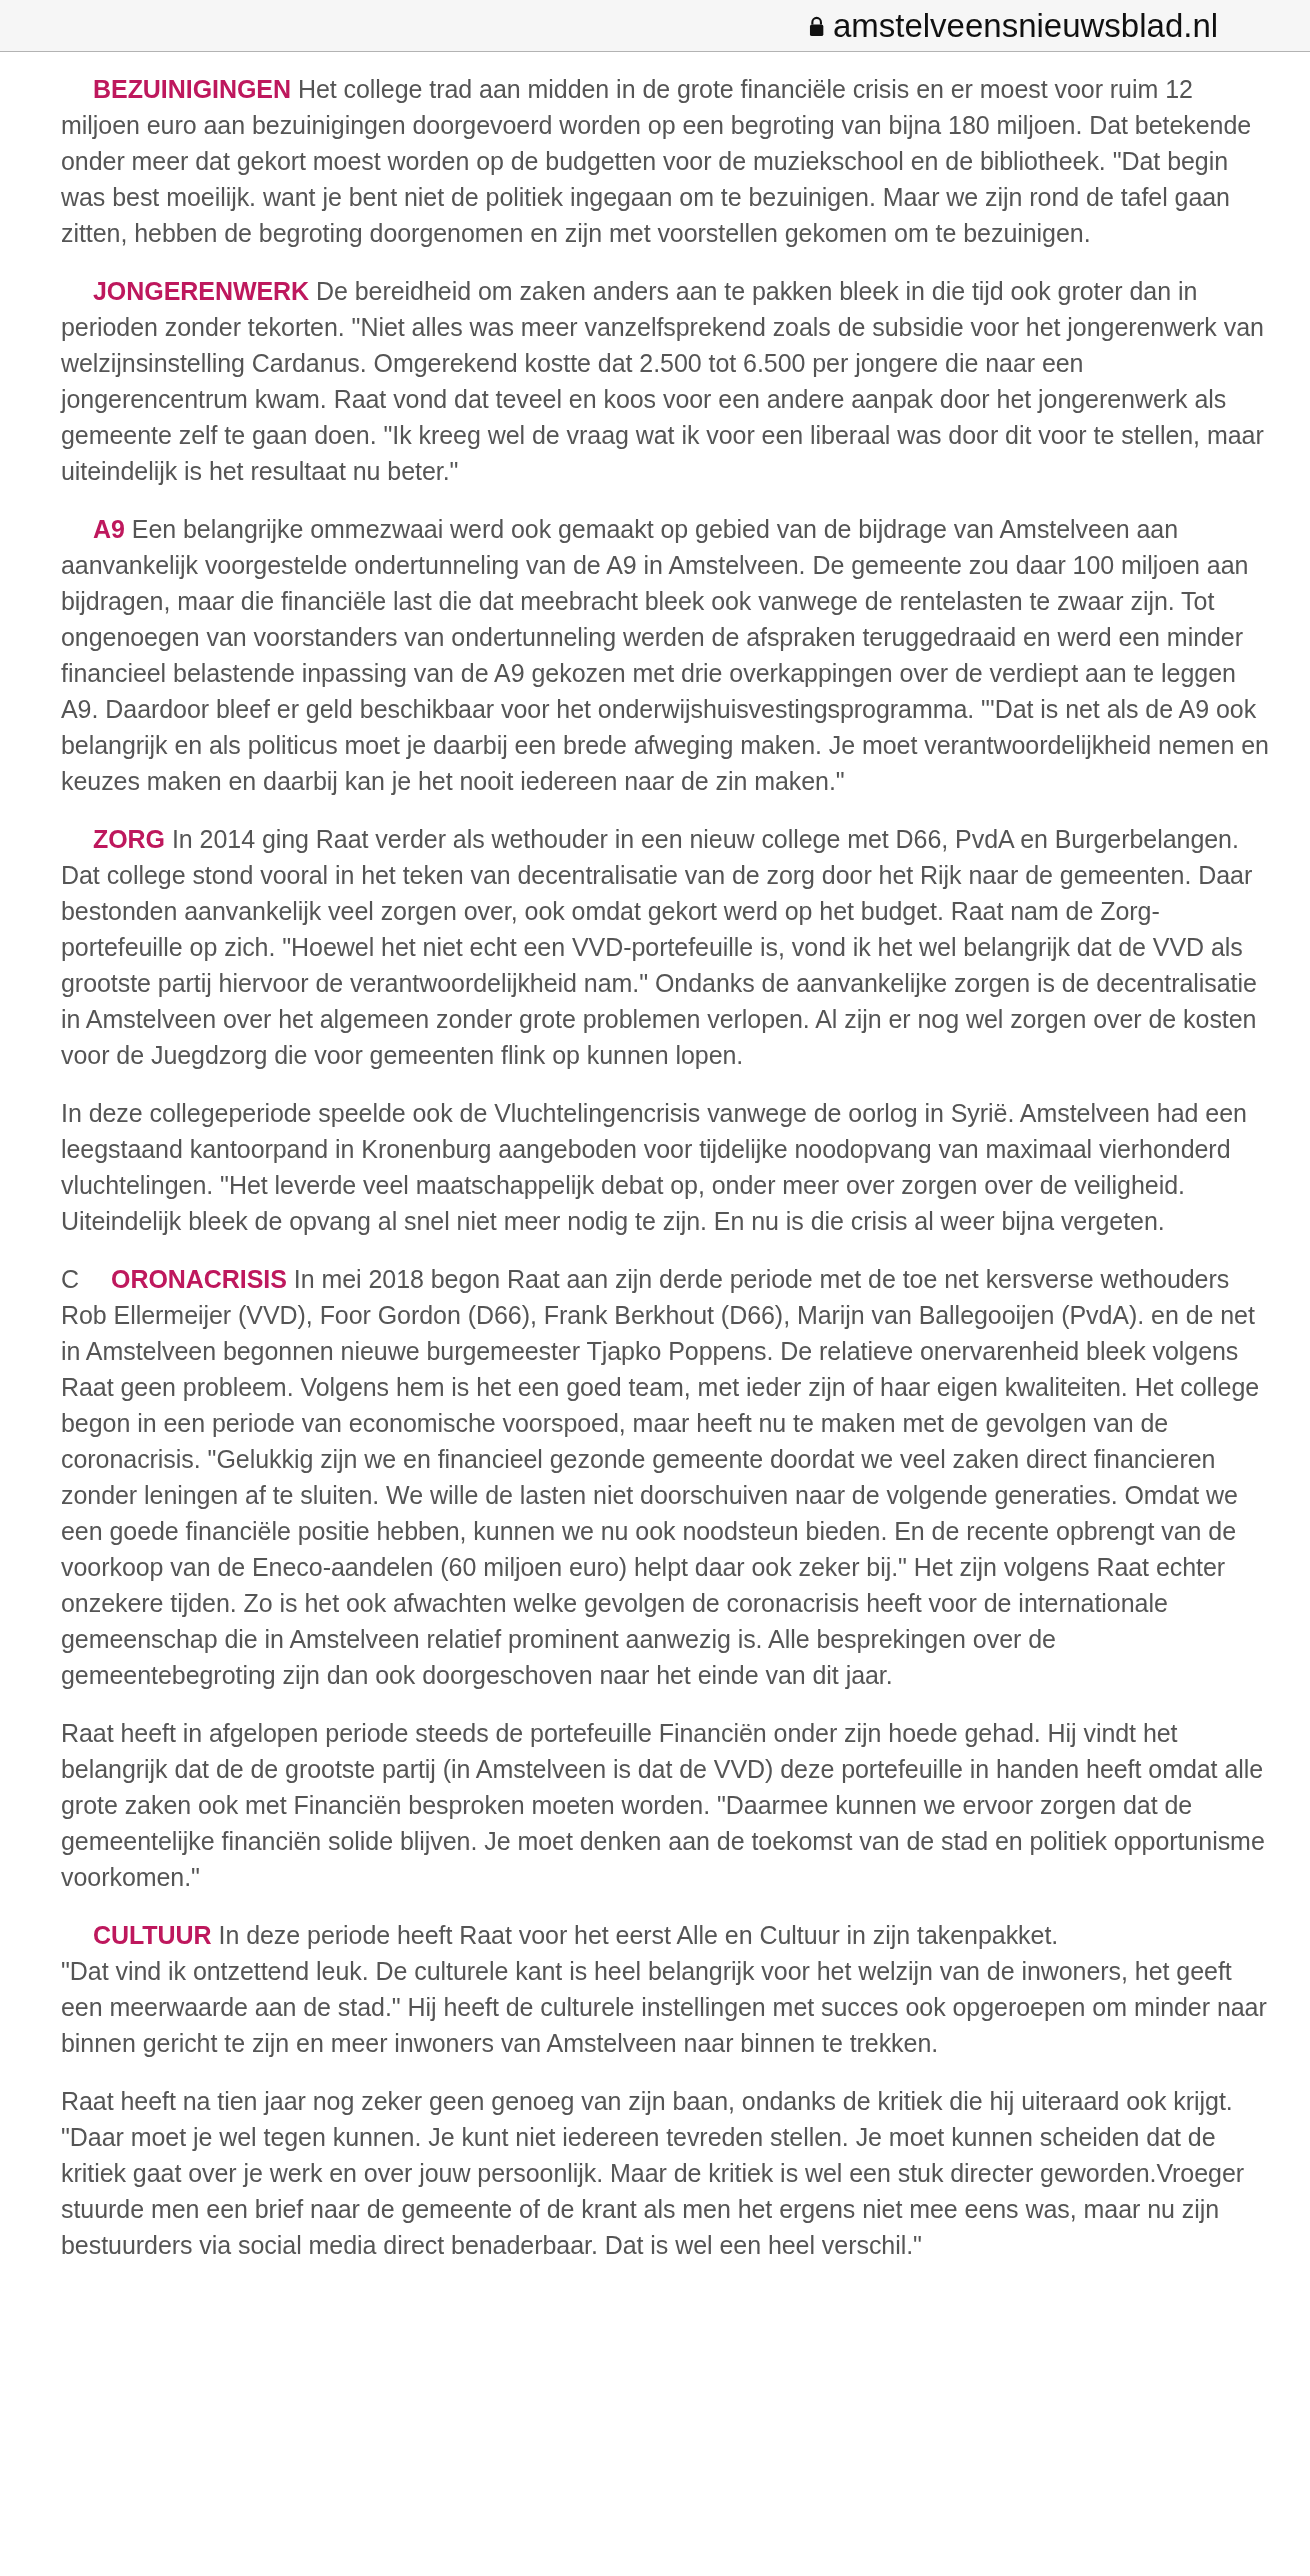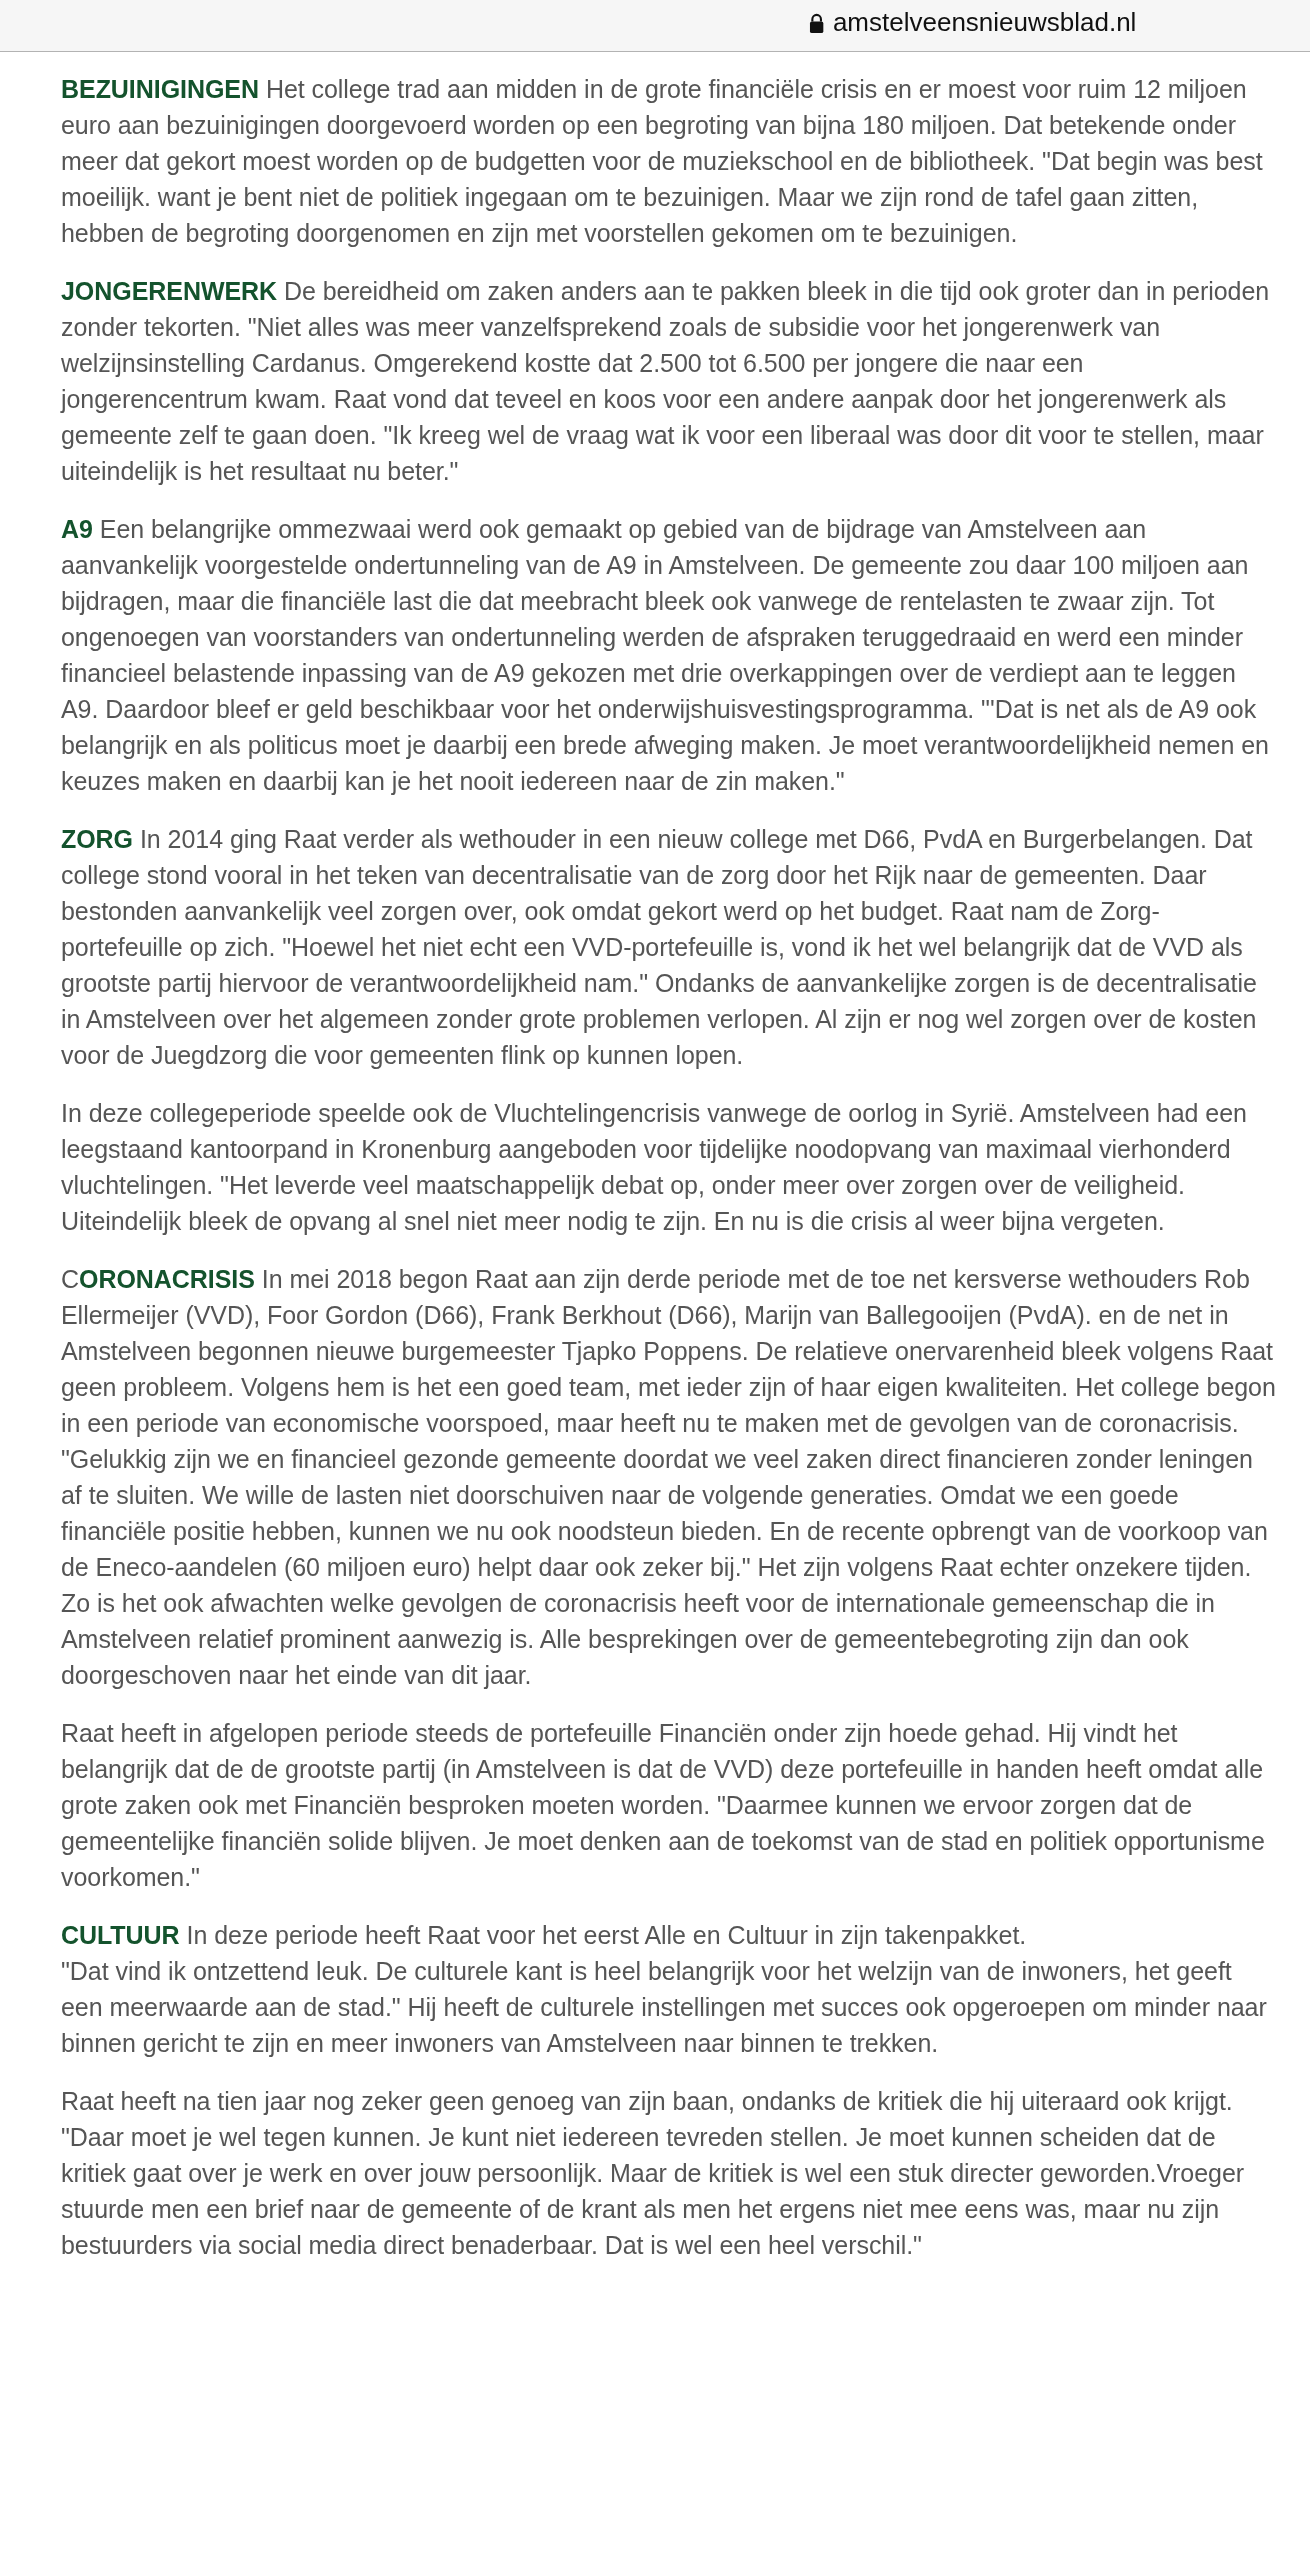--- a/index.html
+++ b/index.html
@@ -22,21 +22,21 @@
     background: #f6f6f6;
     border-bottom: 1.9px solid #b3b3b3;
   }
   .url-wrap {
     position: absolute;
     top: 6.7px;
     left: 809px;
     display: flex;
     align-items: center;
     color: #111111;
-    font-size: 26px;
+    font-size: 33px;
   }
   .lock {
     width: 15.3px;
     height: 21px;
     margin-right: 8.6px;
     position: relative;
     top: 1px;
   }
   .article {
     position: absolute;
@@ -46,21 +46,22 @@
     color: #555555;
     font-size: 25px;
     line-height: 36px;
     letter-spacing: -0.05px;
   }
   .article p {
     margin: 0 0 22px 0;
   }
   .article b {
     font-weight: bold;
-    color: #14532d;
+    color: #be185d;
+    margin-left: 32px;
   }
   .br { display: block; }
 </style>
 </head>
 <body>
 
 <div class="address-bar">
   <div class="url-wrap">
     <svg class="lock" viewBox="0 0 16 22">
       <path d="M3.5 9 V6.5 A4.5 4.5 0 0 1 12.5 6.5 V9" fill="none" stroke="#111" stroke-width="2.2"></path>

